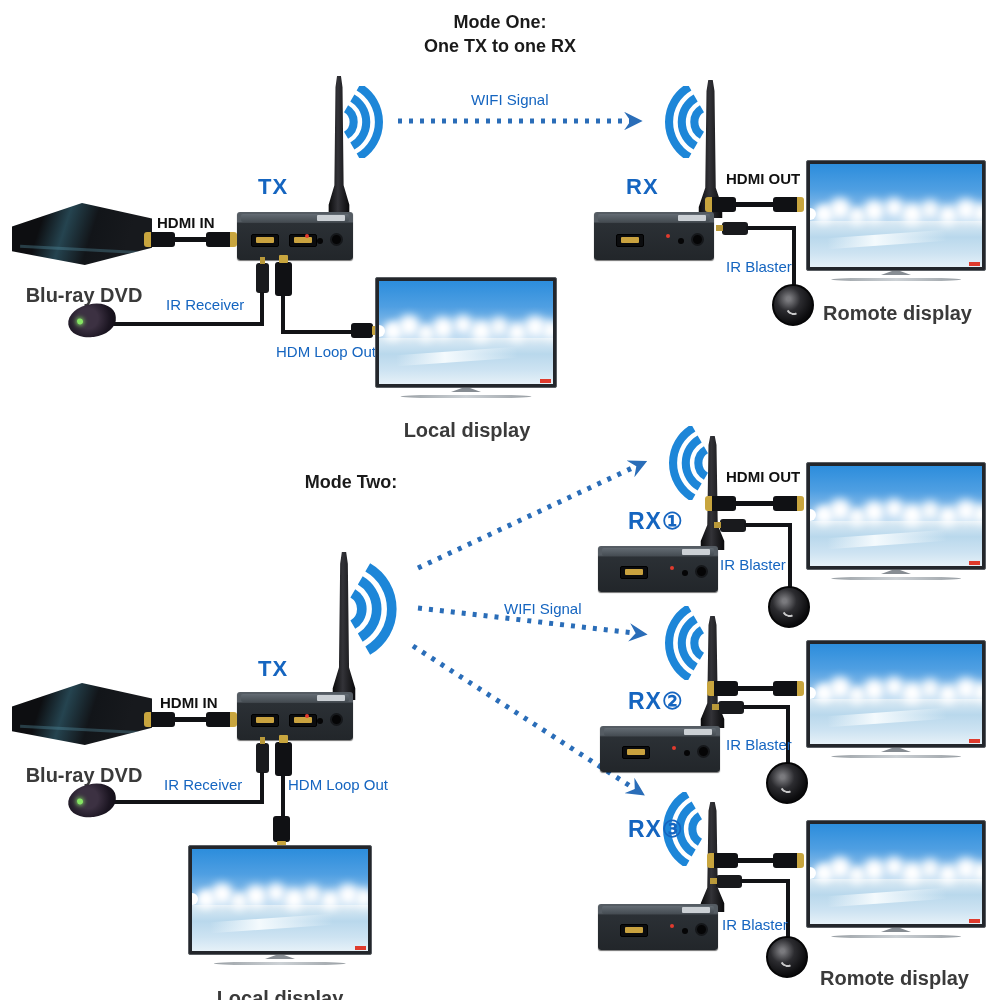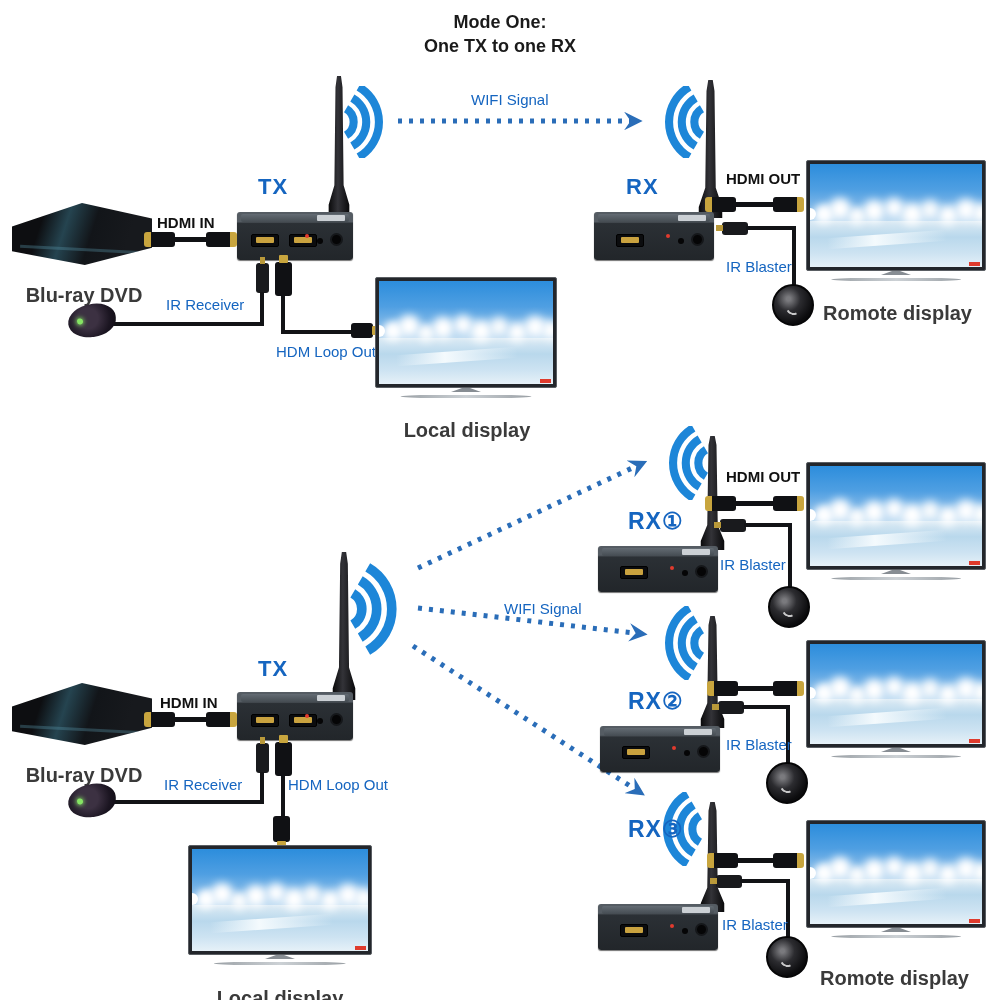--- a/index.html
+++ b/index.html
@@ -194,20 +194,21 @@
       <div class="ice"></div>
       <div class="trees"></div>
       <div class="logo"></div>
     </div>
       </div>
     <div class="stand"></div>
   </div>
   <div class="abs caption" style="left:815px;top:278px;width:165px">Romote display</div>
 
   <div class="abs title" style="left:181px;top:470px;width:340px">
+    <div>Mode Two:</div>
   </div>
 
   <div class="abs blue-label" style="left:504px;top:600px">WIFI Signal</div>
 
   <svg class="abs" style="left:348px;top:562px" width="64" height="94" viewBox="0 0 60 80">
     <g fill="none" stroke="#1d86d8" stroke-width="9">
       <path d="M4.5 25.3 A17 17 0 0 1 4.5 54.7"></path>
       <path d="M11.5 13.2 A31 31 0 0 1 11.5 66.8"></path>
       <path d="M18.5 1 A45 45 0 0 1 18.5 79"></path>
     </g>

